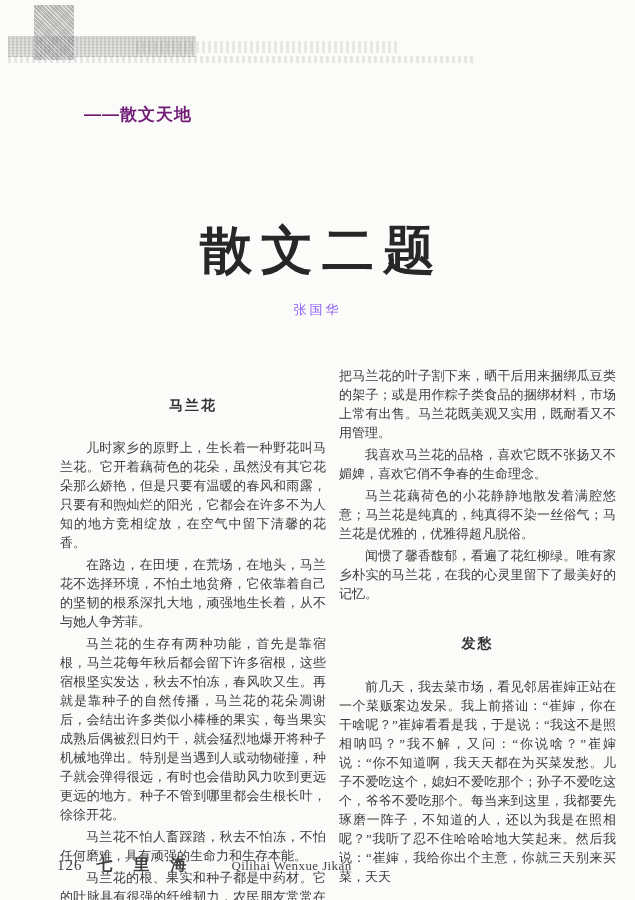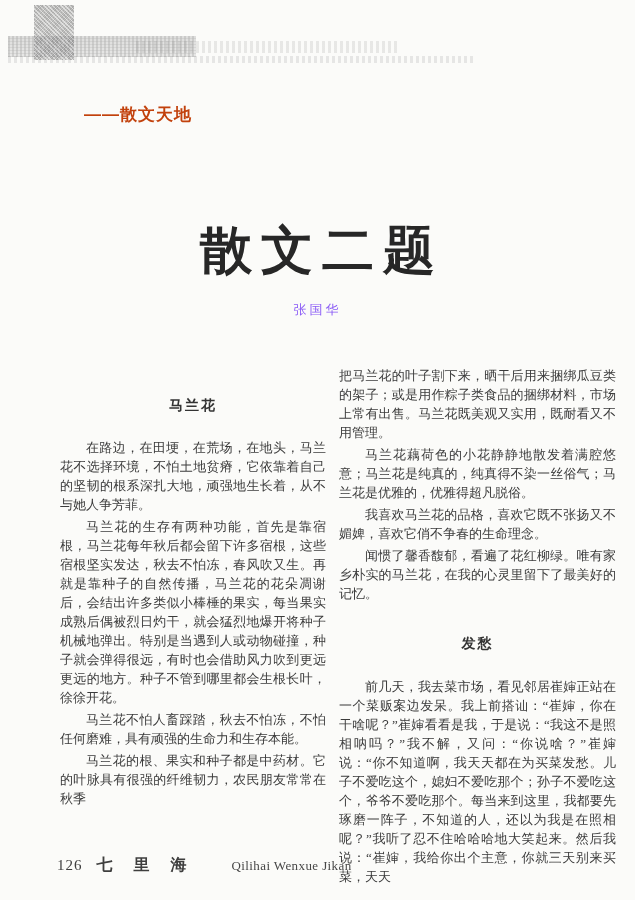--- a/index.html
+++ b/index.html
@@ -33,21 +33,21 @@
   }
   .art-base{
     position:absolute;left:0;top:53px;width:468px;height:7px;opacity:.16;
     background:repeating-linear-gradient(90deg,#7d7d7d 0 3px, transparent 3px 6px);
   }
 
   
   .section-label{
     position:absolute;left:84px;top:103px;
     font-family:"Liberation Sans","DejaVu Sans",sans-serif;
-    font-weight:700;font-size:17px;letter-spacing:1px;color:#c2410c;
+    font-weight:700;font-size:17px;letter-spacing:1px;color:#701a75;
   }
   .title{
     position:absolute;left:0;right:0;top:216px;margin:0;text-align:center;
     font-family:"Liberation Sans","DejaVu Sans",sans-serif;
     font-weight:700;font-size:52px;letter-spacing:9px;text-indent:9px;color:#272727;
   }
   .author{
     position:absolute;left:0;right:0;top:301px;text-align:center;
     font-size:13px;letter-spacing:3px;color:#8b5cf6;
   }
@@ -84,30 +84,31 @@
   </div>
 
   <div class="section-label">——散文天地</div>
 
   <h1 class="title">散文二题</h1>
 
   <div class="author">张国华</div>
 
   <div class="col col-left">
     <h2 class="essay-heading">马兰花</h2>
+    <p class="indent">儿时家乡的原野上，生长着一种野花叫马兰花。它开着藕荷色的花朵，虽然没有其它花朵那么娇艳，但是只要有温暖的春风和雨露，只要有和煦灿烂的阳光，它都会在许多不为人知的地方竞相绽放，在空气中留下清馨的花香。</p>
     <p class="indent">在路边，在田埂，在荒场，在地头，马兰花不选择环境，不怕土地贫瘠，它依靠着自己的坚韧的根系深扎大地，顽强地生长着，从不与她人争芳菲。</p>
     <p class="indent">马兰花的生存有两种功能，首先是靠宿根，马兰花每年秋后都会留下许多宿根，这些宿根坚实发达，秋去不怕冻，春风吹又生。再就是靠种子的自然传播，马兰花的花朵凋谢后，会结出许多类似小棒棰的果实，每当果实成熟后偶被烈日灼干，就会猛烈地爆开将种子机械地弹出。特别是当遇到人或动物碰撞，种子就会弹得很远，有时也会借助风力吹到更远更远的地方。种子不管到哪里都会生根长叶，徐徐开花。</p>
     <p class="indent">马兰花不怕人畜踩踏，秋去不怕冻，不怕任何磨难，具有顽强的生命力和生存本能。</p>
     <p class="indent">马兰花的根、果实和种子都是中药材。它的叶脉具有很强的纤维韧力，农民朋友常常在秋季</p>
   </div>
 
   <div class="col col-right">
     <p>把马兰花的叶子割下来，晒干后用来捆绑瓜豆类的架子；或是用作粽子类食品的捆绑材料，市场上常有出售。马兰花既美观又实用，既耐看又不用管理。</p>
+    <p class="indent">我喜欢马兰花的品格，喜欢它既不张扬又不媚婢，喜欢它俏不争春的生命理念。</p>
     <p class="indent">马兰花藕荷色的小花静静地散发着满腔悠意；马兰花是纯真的，纯真得不染一丝俗气；马兰花是优雅的，优雅得超凡脱俗。</p>
-    <p class="indent">我喜欢马兰花的品格，喜欢它既不张扬又不媚婢，喜欢它俏不争春的生命理念。</p>
     <p class="indent">闻惯了馨香馥郁，看遍了花红柳绿。唯有家乡朴实的马兰花，在我的心灵里留下了最美好的记忆。</p>
     <h2 class="essay-heading">发愁</h2>
     <p class="indent">前几天，我去菜市场，看见邻居崔婶正站在一个菜贩案边发呆。我上前搭讪：“崔婶，你在干啥呢？”崔婶看看是我，于是说：“我这不是照相呐吗？”我不解，又问：“你说啥？”崔婶说：“你不知道啊，我天天都在为买菜发愁。儿子不爱吃这个，媳妇不爱吃那个；孙子不爱吃这个，爷爷不爱吃那个。每当来到这里，我都要先琢磨一阵子，不知道的人，还以为我是在照相呢？”我听了忍不住哈哈哈地大笑起来。然后我说：“崔婶，我给你出个主意，你就三天别来买菜，天天</p>
   </div>
 
   <div class="footer">
     <span class="num">126</span>
     <span class="cn">七里海</span>
     <span class="py">Qilihai Wenxue Jikan</span>
   </div>

